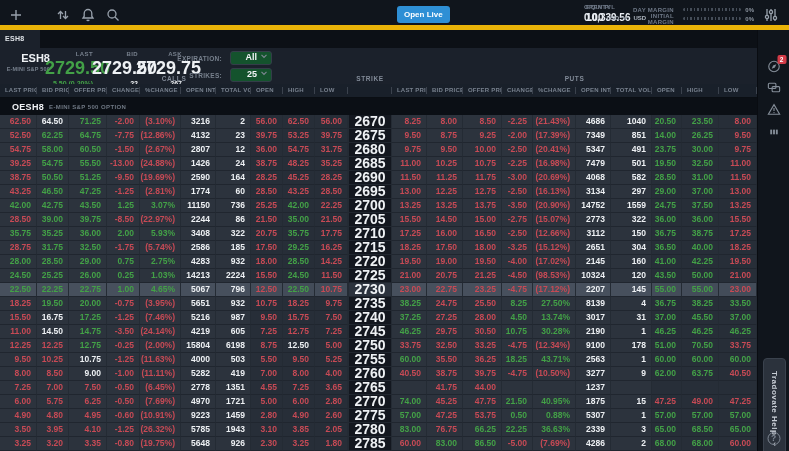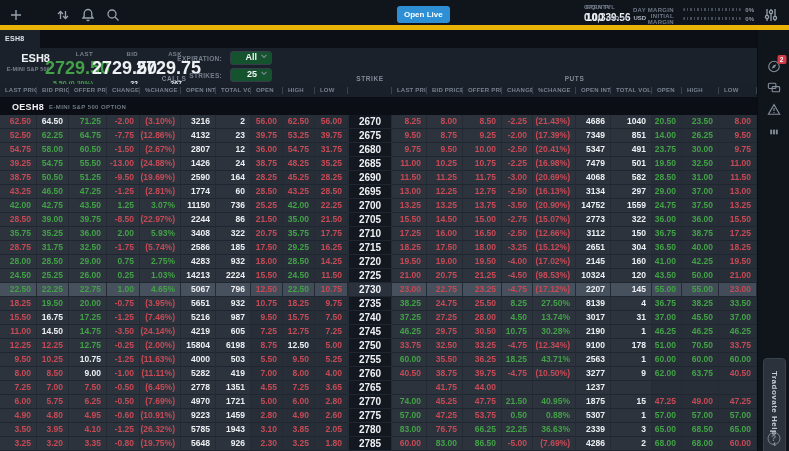--- a/index.html
+++ b/index.html
@@ -66,21 +66,21 @@
   .subgroup-sym { font-size:9px; font-weight:bold; color:#f0f2f5; letter-spacing:.3px; }
   .subgroup-desc { font-size:6px; font-weight:bold; color:#6f7884; letter-spacing:.4px; }
 
   
   .rows { flex:1; display:flex; flex-direction:column; }
   .trow { height:14px; flex:0 0 14px; }
   .cell { position:relative; font-size:8.5px; font-weight:bold; line-height:13px; text-align:right;
     padding-right:5px; background:#2c333d; border-bottom:1px solid #20262f; border-right:1px solid #242b34;
     white-space:nowrap; overflow:hidden; }
   .cell.dim { background:#272e38; }
-  .cell.strike { background:#13171f; text-align:center; padding-right:0; color:#eef1f4; font-size:10px;
+  .cell.strike { background:#13171f; text-align:center; padding-right:0; color:#eef1f4; font-size:14px;
     border-right:1px solid #242b34; border-left:1px solid #242b34; }
   .v-red { color:#c74a55; }
   .v-green { color:#43a147; }
   .v-white { color:#edf0f3; }
   .trow.hl { outline:1px solid #4e93d9; outline-offset:-1px; }
   .trow.hl .cell { background:#47505d; }
   .trow.hl .cell.dim { background:#434c59; }
   .trow.hl .cell.strike { background:#2b323d; }
 
   

